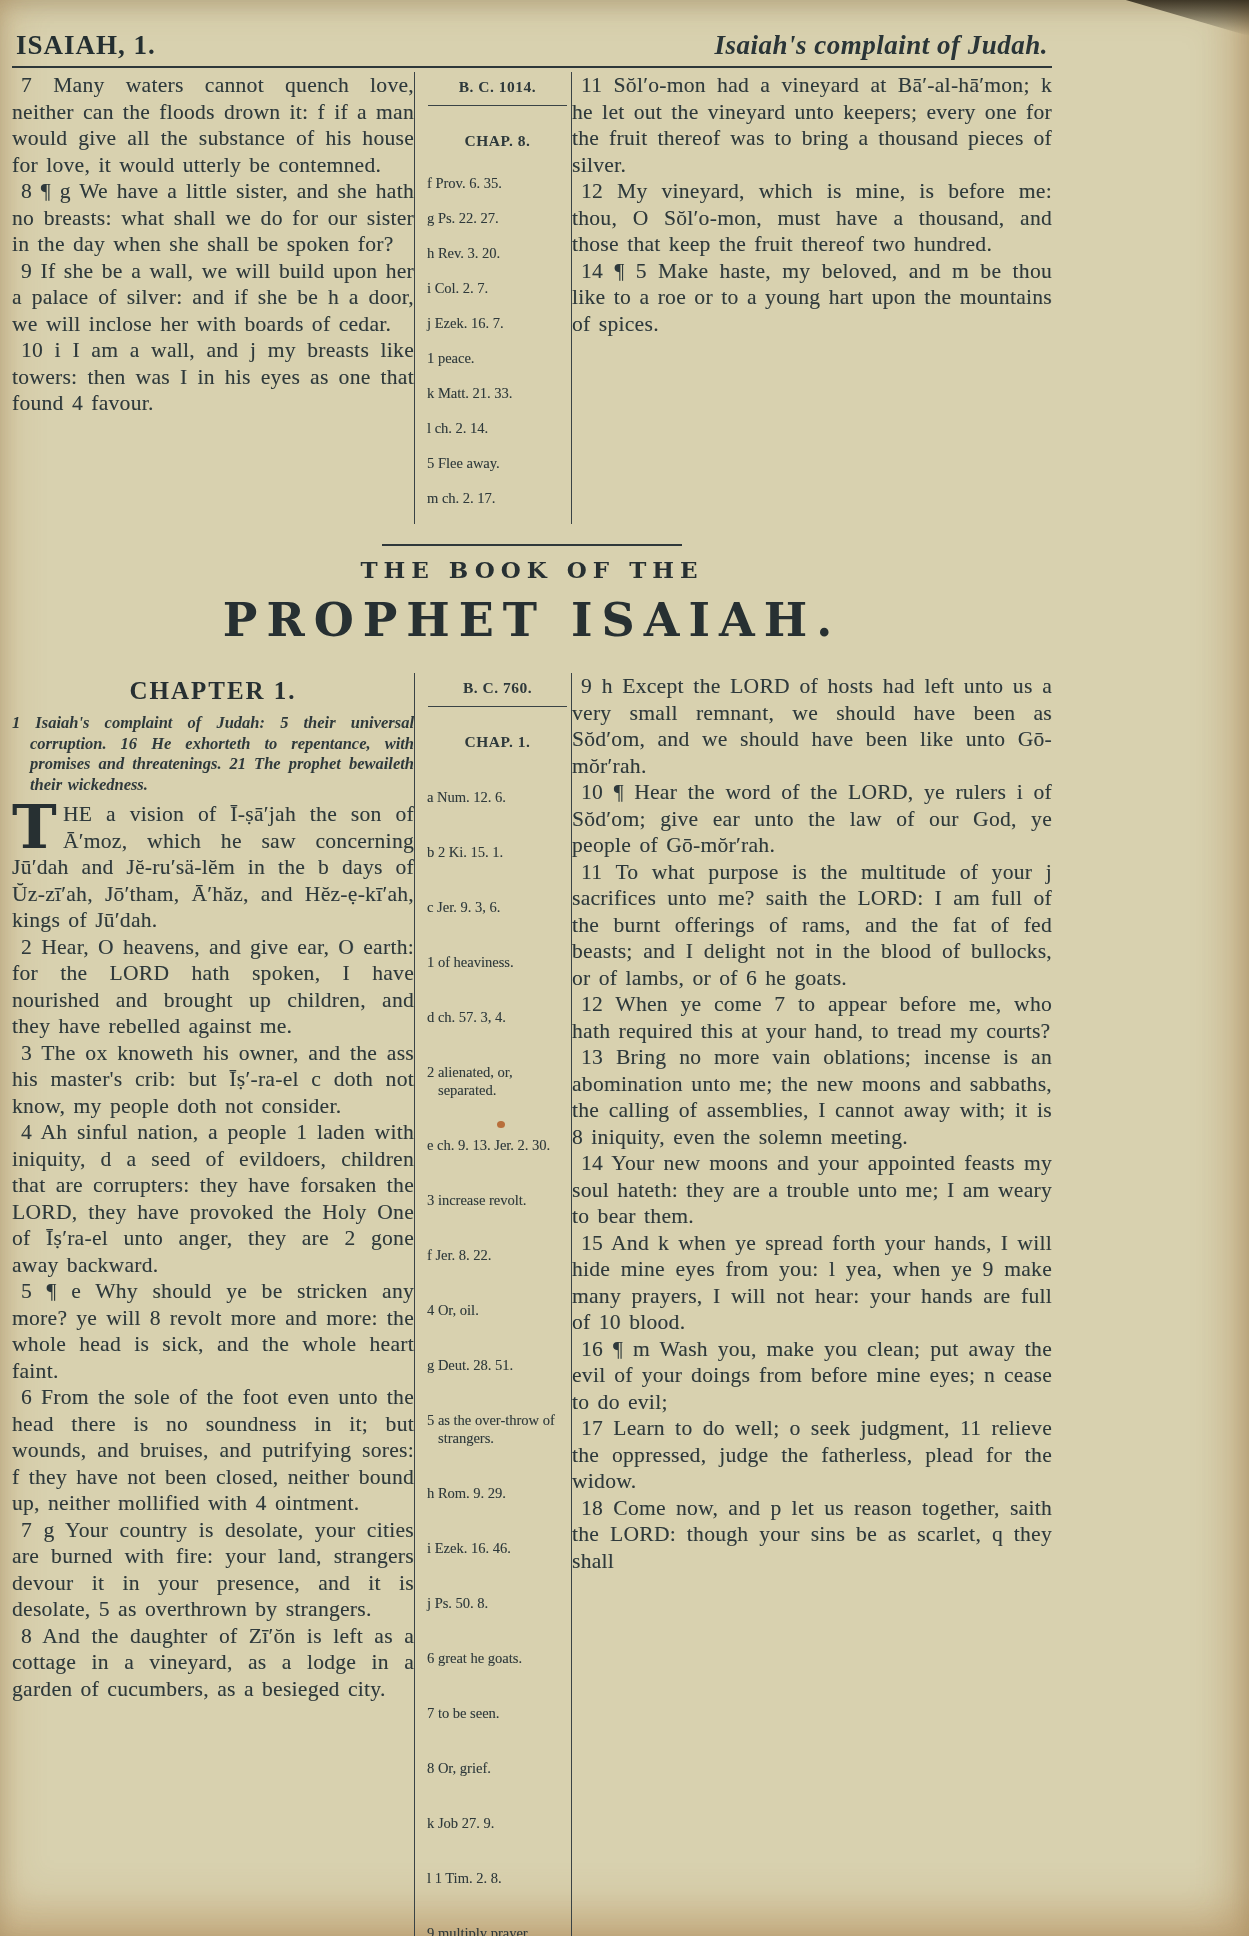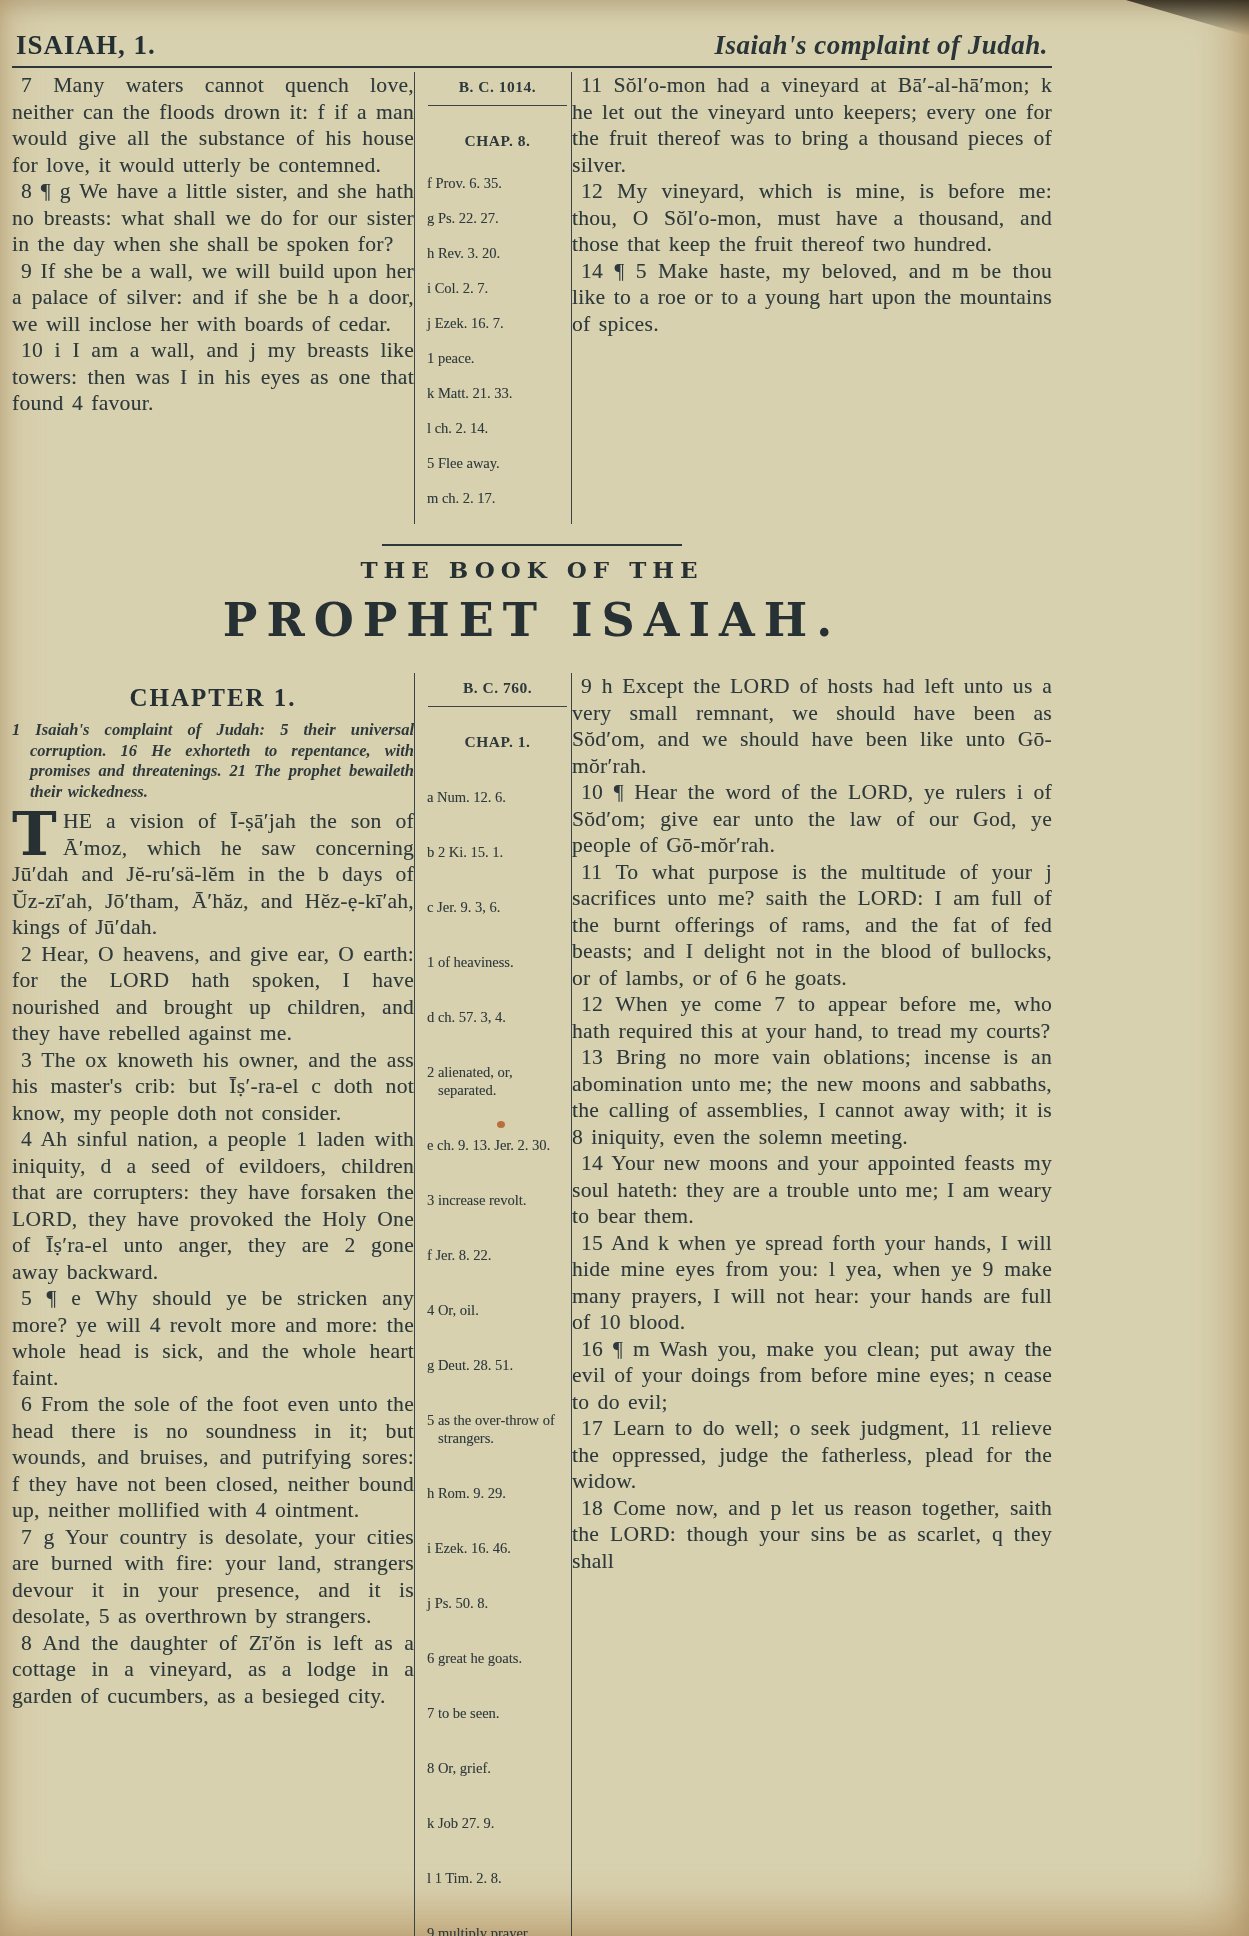--- a/index.html
+++ b/index.html
@@ -52,21 +52,21 @@
   .bc-rule { border:none; border-top:1.4px solid #3a4345; margin:9px 1px 0 1px; }
   .chap-label { text-align:center; font-size:15.5px; font-weight:700; letter-spacing:0.5px; margin:26px 0 24px 0; }
 
   .section-divider { width:300px; border:none; border-top:2.6px solid #2f383a; margin:20px auto 0 auto; }
 
   .book-title { text-align:center; margin-top:10px; color:#273032; }
   .bt-kicker { font-size:23px; font-weight:700; letter-spacing:6px; font-family:"DejaVu Serif",serif; }
   .bt-main   { font-size:46px; font-weight:700; letter-spacing:9px; margin-top:10px; font-family:"DejaVu Serif",serif; }
 
   .ch1 { margin-top:26px; }
-  .chapter-heading { text-align:center; font-size:25px; font-weight:700; letter-spacing:2px; margin:11px 0 8px 0; color:#273032; }
+  .chapter-heading { text-align:center; font-size:25px; font-weight:700; letter-spacing:2px; margin:4px 0 8px 0; color:#273032; }
   .chapter-summary {
     margin:0 0 6px 0; font-size:16.5px; line-height:20.5px; font-style:italic; font-weight:600;
     text-align:justify; padding-left:18px; text-indent:-18px; word-spacing:1.5px;
   }
   .first-verse { text-indent:0; }
   .drop-cap {
     float:left; font-size:60px; line-height:47px; padding:3px 6px 0 0;
     font-weight:600; font-family:"DejaVu Serif",serif; color:#273032;
   }
   .page-number { position:relative; width:120px; margin:10px 0 0 310px; text-align:center; font-size:24px; letter-spacing:1px; }
@@ -132,21 +132,21 @@
         <h2 class="chapter-heading">CHAPTER 1.</h2>
         <p class="chapter-summary">1 Isaiah's complaint of Judah: 5 their universal corruption. 16 He exhorteth to repentance, with promises and threatenings. 21 The prophet bewaileth their wickedness.</p>
         <p class="verse first-verse">
           <span class="drop-cap">T</span><span>HE a vision of Ī-ṣā′jah the son of Ā′moz, which he saw concerning Jū′dah and Jĕ-ru′sä-lĕm in the b days of Ŭz-zī′ah, Jō′tham, Ā′hăz, and Hĕz-ẹ-kī′ah, kings of Jū′dah.</span>
         </p>
         <div>
 
         <p class="verse">2 Hear, O heavens, and give ear, O earth: for the LORD hath spoken, I have nourished and brought up children, and they have rebelled against me.</p>
             <p class="verse">3 The ox knoweth his owner, and the ass his master's crib: but Īṣ′-ra-el c doth not know, my people doth not consider.</p>
             <p class="verse">4 Ah sinful nation, a people 1 laden with iniquity, d a seed of evildoers, children that are corrupters: they have forsaken the LORD, they have provoked the Holy One of Īṣ′ra-el unto anger, they are 2 gone away backward.</p>
-            <p class="verse">5 ¶ e Why should ye be stricken any more? ye will 4 revolt more and more: the whole head is sick, and the whole heart faint.</p>
+            <p class="verse">5 ¶ e Why should ye be stricken any more? ye will 8 revolt more and more: the whole head is sick, and the whole heart faint.</p>
             <p class="verse">6 From the sole of the foot even unto the head there is no soundness in it; but wounds, and bruises, and putrifying sores: f they have not been closed, neither bound up, neither mollified with 4 ointment.</p>
             <p class="verse">7 g Your country is desolate, your cities are burned with fire: your land, strangers devour it in your presence, and it is desolate, 5 as overthrown by strangers.</p>
             <p class="verse">8 And the daughter of Zī′ŏn is left as a cottage in a vineyard, as a lodge in a garden of cucumbers, as a besieged city.</p>
           </div>
       </div>
       <div class="col-refs ch1-refs">
         <div class="bc-date">B. C. 760.</div>
         <hr class="bc-rule">
         <div class="chap-label">CHAP. 1.</div>
         <div>

